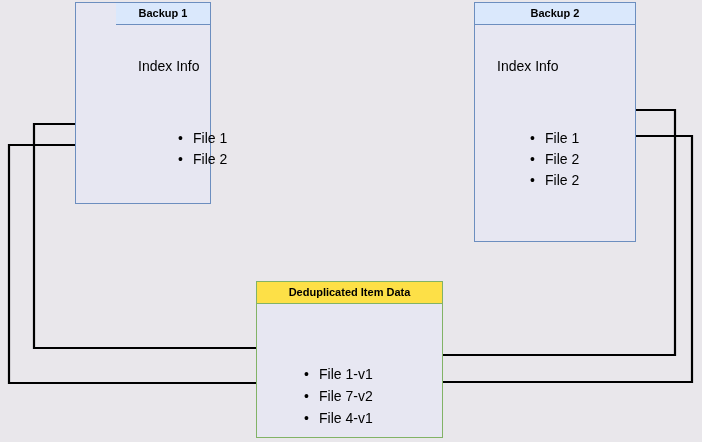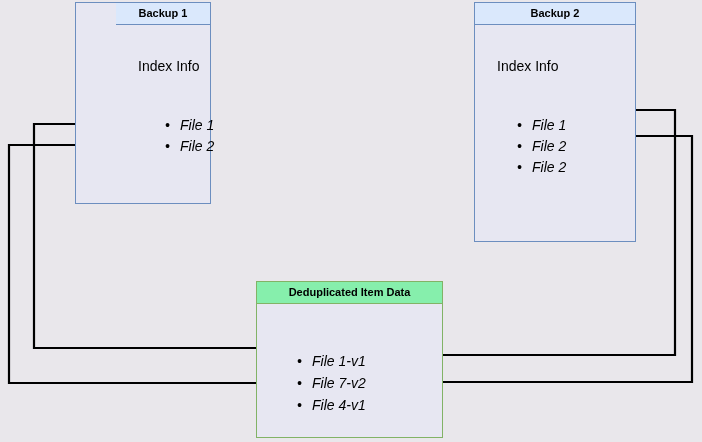--- a/index.html
+++ b/index.html
@@ -47,37 +47,36 @@
     border-bottom: 1px solid #6c8ebf;
   }
   .node .node-body {
     position: relative;
     height: calc(100% - 22px);
   }
   .node-green {
     border-color: #82b366;
   }
   .node-green .node-title {
-    background: #86efac;
+    background: #fde047;
     border-bottom-color: #82b366;
   }
 
   .caption {
     position: absolute;
     font-size: 14px;
     color: #000;
     white-space: nowrap;
   }
 
   ul.file-list {
     position: absolute;
-    margin: 0;
+    margin: 13px;
     padding: 0;
     list-style: none;
-    font-style: italic;
   }
   ul.file-list li {
     position: relative;
     font-size: 14px;
     line-height: 21px;
     color: #000;
     white-space: nowrap;
     padding-left: 15px;
   }
   ul.file-list li::before {
@@ -94,21 +93,21 @@
   #node-backup-1 .caption { left: 22px; top: 33px; }
   #node-backup-1 ul.file-list { left: 49px; top: 90px; }
 
   
   #node-backup-2 { left: 474px; top: 2px; width: 162px; height: 240px; }
   #node-backup-2 .caption { left: 22px; top: 33px; }
   #node-backup-2 ul.file-list { left: 42px; top: 90px; }
 
   
   #node-dedup { left: 256px; top: 281px; width: 187px; height: 157px; }
-  #node-dedup ul.file-list { left: 40px; top: 46px; }
+  #node-dedup ul.file-list { left: 34px; top: 46px; }
   #node-dedup ul.file-list li { line-height: 22px; }
   #node-dedup ul.file-list li::before { line-height: 22px; }
 </style>
 </head>
 <body>
 
 <div id="canvas">
 
   <svg id="wires" viewBox="0 0 702 442" width="702" height="442" xmlns="http://www.w3.org/2000/svg">
     <defs>

